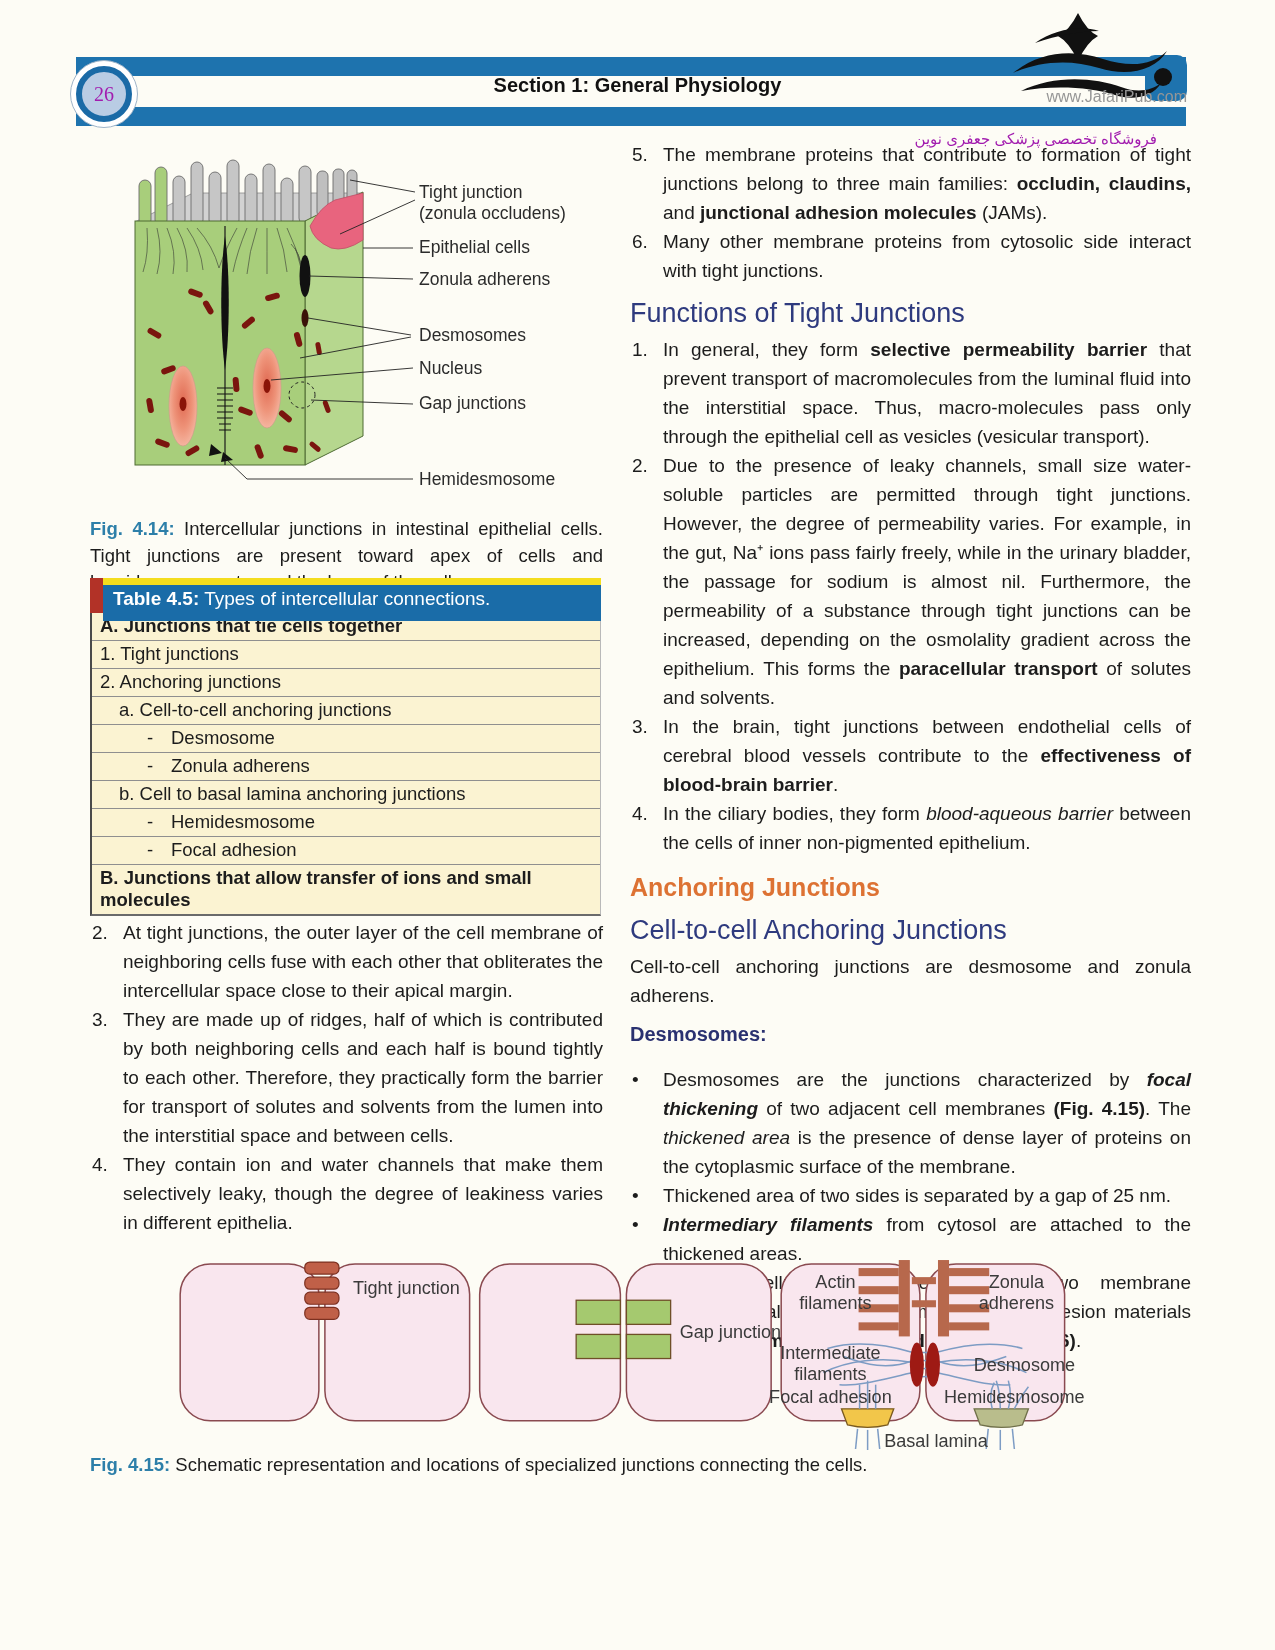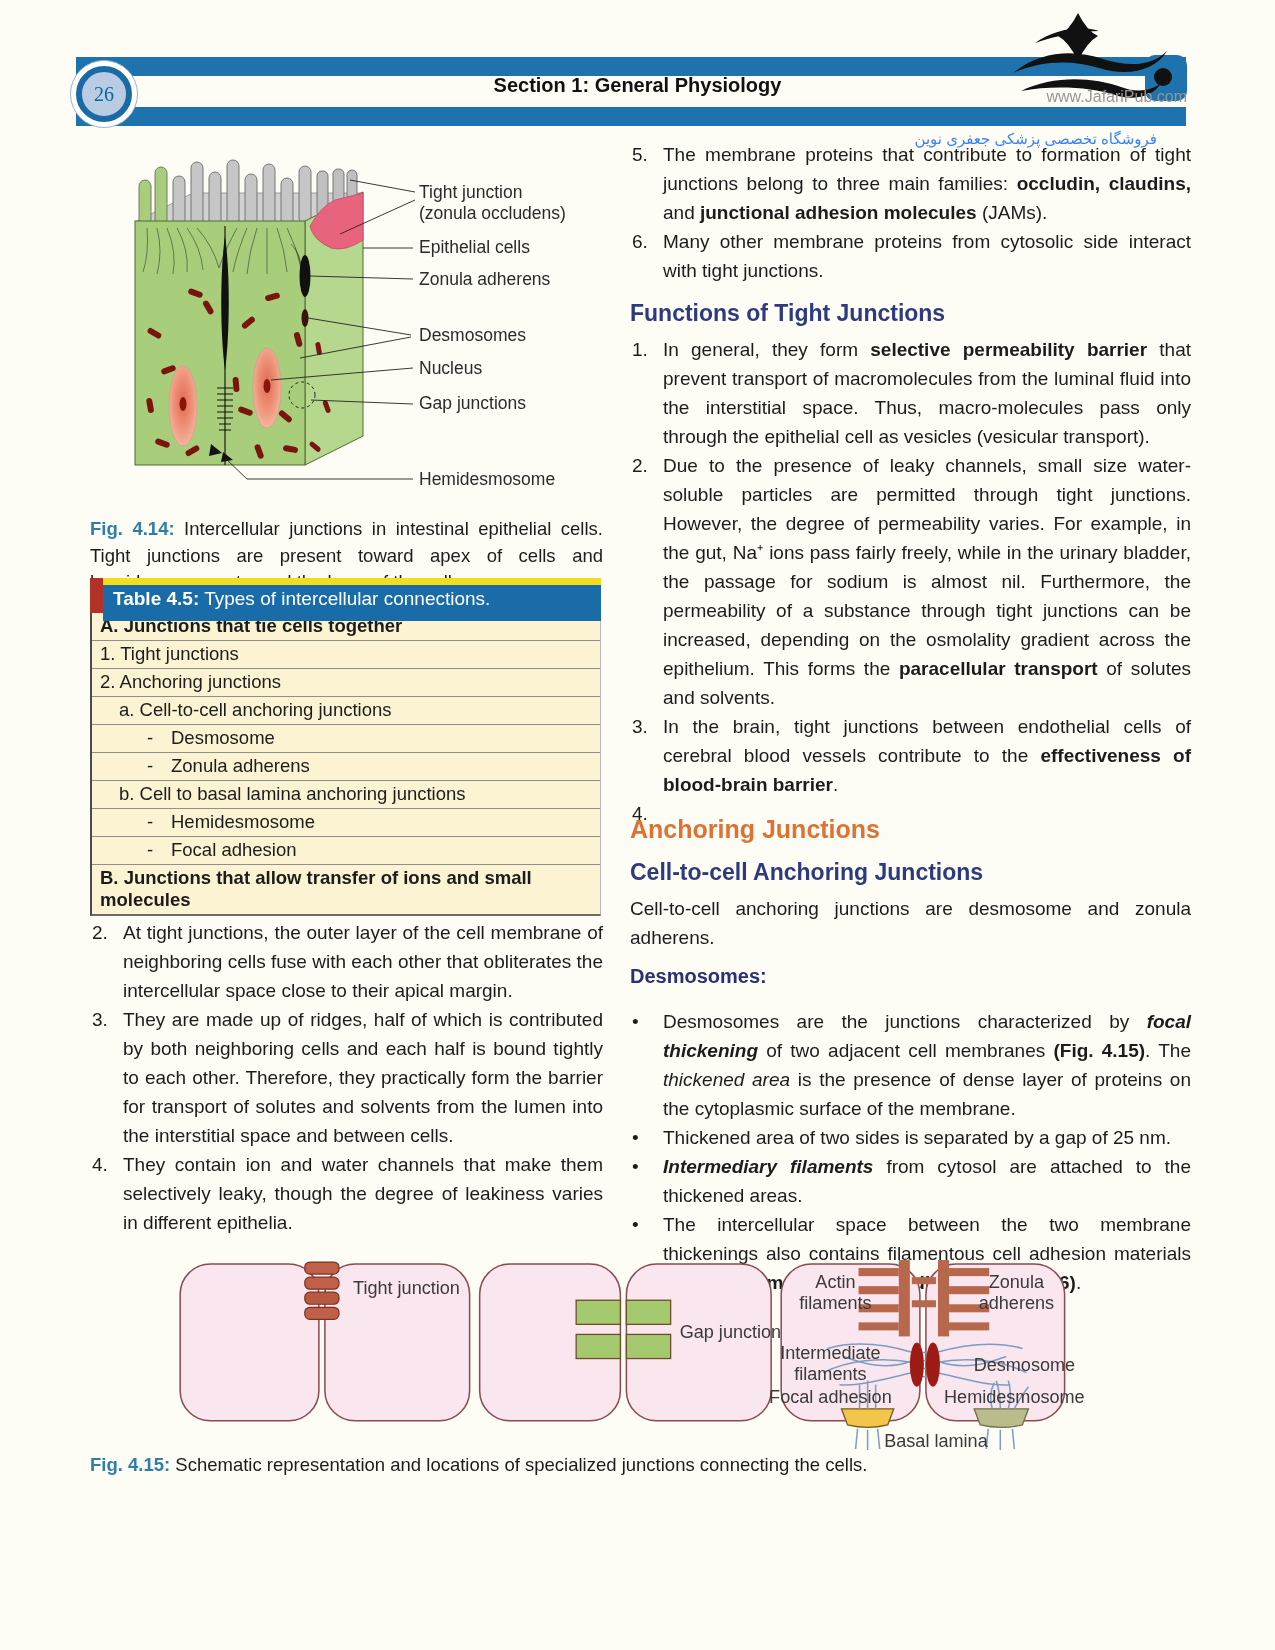--- a/index.html
+++ b/index.html
@@ -13,31 +13,31 @@
   .bar { position:absolute; left:76px; width:1110px; height:19px; background:#1e73ae; }
   .bar-top { top:57px; }
   .bar-bottom { top:107px; }
   .section-title { position:absolute; top:74px; left:0; width:1275px; text-align:center;
     font-size:20px; font-weight:bold; color:#111; }
   .page-circle { position:absolute; left:70px; top:60px; width:68px; height:68px;
     border-radius:50%; background:#fff; border:1px solid #9fb4c8;
     display:flex; align-items:center; justify-content:center; }
   .page-circle .ring { width:56px; height:56px; border-radius:50%; background:#b9cce4;
     border:6px solid #1a6aa6; display:flex; align-items:center; justify-content:center;
-    font-family:"Liberation Serif", serif; font-size:20px; color:#0369a1; }
+    font-family:"Liberation Serif", serif; font-size:20px; color:#a21caf; }
   .logo-wrap { position:absolute; left:995px; top:5px; width:200px; height:100px; }
   .site-url { position:absolute; right:88px; top:88px; font-size:16px; color:#969696; }
-  .tagline-fa { position:absolute; right:118px; top:130px; font-size:15px; color:#3b82f6; direction:rtl; }
+  .tagline-fa { position:absolute; right:118px; top:130px; font-size:15px; color:#a21caf; direction:rtl; }
   
   .rb { font-weight:bold; }
   .ri { font-style:italic; }
   .body-text { font-size:19px; line-height:29px; text-align:justify; }
   .li { position:relative; padding-left:33px; }
   .li .num { position:absolute; left:2px; }
-  h2.navy { color:#2e3a7e; font-size:23px; font-weight:bold; margin:14px 0 7px 0; }
+  h2.navy { color:#2e3a7e; font-size:27px; font-weight:normal; margin:14px 0 7px 0; }
   h2.orange { color:#dd7233; font-size:25px; font-weight:bold; margin:16px 0 9px 0; }
   h3.desmo { color:#2a3170; font-size:20px; font-weight:bold; margin:10px 0 16px 0; }
   
   .caption { position:absolute; font-size:18.5px; line-height:26.5px; text-align:justify; }
   .cap-label { font-weight:bold; color:#2d7fa9; }
   
   .tbl { position:absolute; left:90px; top:578px; width:511px; }
   .tbl-head { position:relative; height:35px; }
   .tbl-red { position:absolute; left:0; top:0; width:13px; height:35px; background:#b23227; }
   .tbl-yellow { position:absolute; left:13px; top:0; right:0; height:7px; background:#f4dd1e; }
@@ -242,21 +242,21 @@
 
   <div class="col-right body-text">
     <div class="li"><span class="num">5.</span><span><span>The membrane proteins that contribute to formation of tight junctions belong to three main families: </span><span class="rb">occludin, claudins,</span><span> and </span><span class="rb">junctional adhesion molecules</span><span> (JAMs).</span></span></div>
     <div class="li"><span class="num">6.</span><span><span>Many other membrane proteins from cytosolic side interact with tight junctions.</span></span></div>
 
     <h2 class="navy">Functions of Tight Junctions</h2>
 
     <div class="li"><span class="num">1.</span><span><span>In general, they form </span><span class="rb">selective permeability barrier</span><span> that prevent transport of macromolecules from the luminal fluid into the interstitial space. Thus, macro-molecules pass only through the epithelial cell as vesicles (vesicular transport).</span></span></div>
     <div class="li"><span class="num">2.</span><span><span>Due to the presence of leaky channels, small size water-soluble particles are permitted through tight junctions. However, the degree of permeability varies. For example, in the gut, Na⁺ ions pass fairly freely, while in the urinary bladder, the passage for sodium is almost nil. Furthermore, the permeability of a substance through tight junctions can be increased, depending on the osmolality gradient across the epithelium. This forms the </span><span class="rb">paracellular transport</span><span> of solutes and solvents.</span></span></div>
     <div class="li"><span class="num">3.</span><span><span>In the brain, tight junctions between endothelial cells of cerebral blood vessels contribute to the </span><span class="rb">effectiveness of blood-brain barrier</span><span>.</span></span></div>
-    <div class="li"><span class="num">4.</span></div>
+    <div class="li"><span class="num">4.</span><span><span>In the ciliary bodies, they form </span><span class="ri">blood-aqueous barrier</span><span> between the cells of inner non-pigmented epithelium.</span></span></div>
 
     <h2 class="orange">Anchoring Junctions</h2>
 
     <h2 class="navy">Cell-to-cell Anchoring Junctions</h2>
     <p><span>Cell-to-cell anchoring junctions are desmosome and zonula adherens.</span></p>
 
     <h3 class="desmo">Desmosomes:</h3>
     <div class="li"><span class="num">•</span><span><span>Desmosomes are the junctions characterized by </span><span class="rb ri">focal thickening</span><span> of two adjacent cell membranes </span><span class="rb">(Fig. 4.15)</span><span>. The </span><span class="ri">thickened area</span><span> is the presence of dense layer of proteins on the cytoplasmic surface of the membrane.</span></span></div>
     <div class="li"><span class="num">•</span><span><span>Thickened area of two sides is separated by a gap of 25 nm.</span></span></div>
     <div class="li"><span class="num">•</span><span><span class="rb ri">Intermediary filaments</span><span> from cytosol are attached to the thickened areas.</span></span></div>

